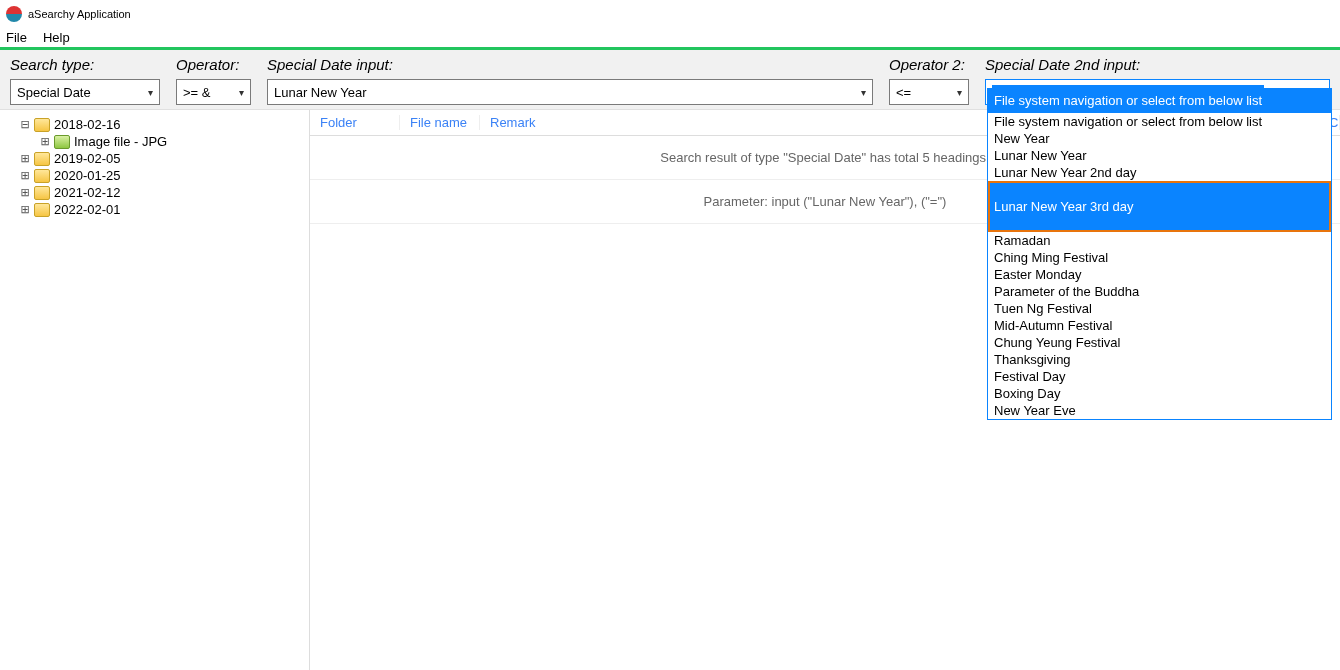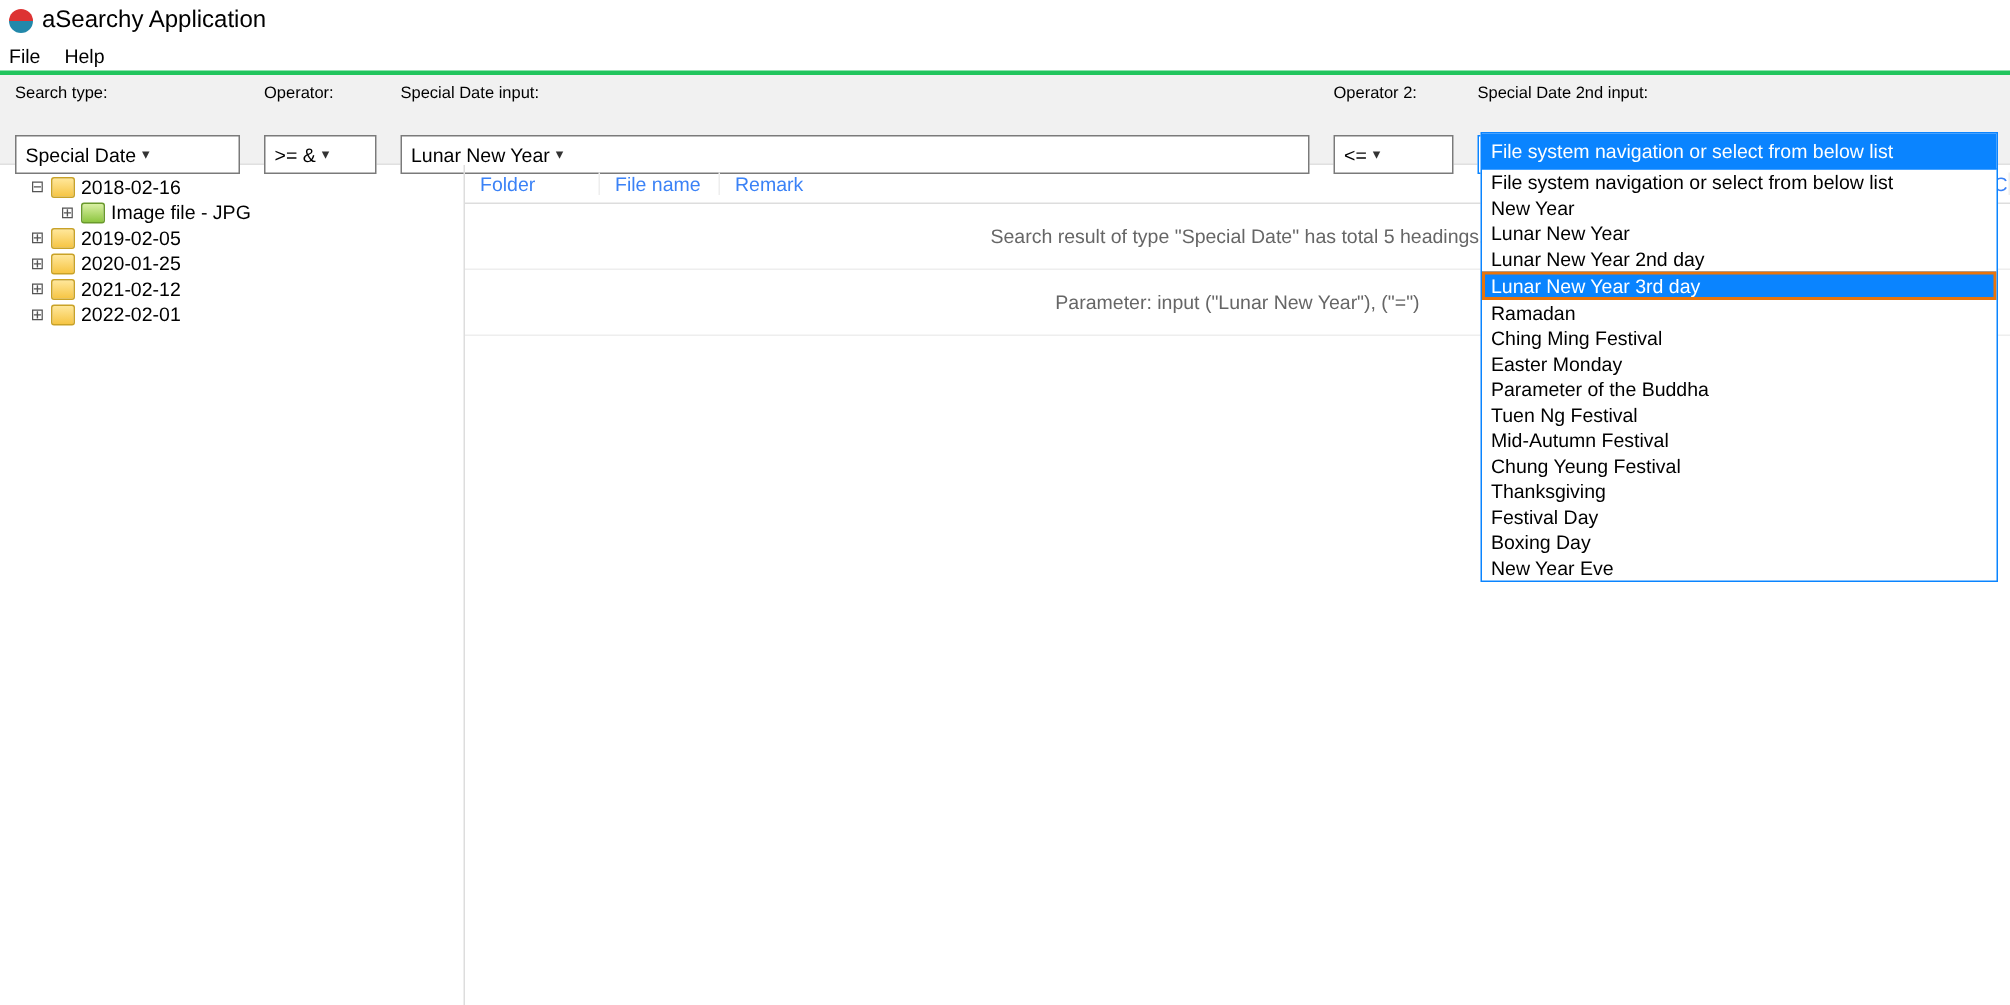--- a/index.html
+++ b/index.html
@@ -1,32 +1,32 @@
 <!DOCTYPE html>
 <html><head>
 <meta charset="utf-8">
 <style>
 * { margin: 0; padding: 0; box-sizing: border-box; font-family: "Segoe UI", Tahoma, sans-serif; font-size: 13px; }
 html, body { width: 1340px; height: 670px; background: #fff; overflow: hidden; }
 
 .titlebar { height: 28px; display: flex; align-items: center; padding-left: 6px; gap: 6px; background: #fff; }
 .titlebar .app-icon { width: 16px; height: 16px; border-radius: 50%; background: conic-gradient(#d33 0 90deg, #28a 90deg 270deg, #d33 270deg 360deg); }
-.titlebar .title-text { font-size: 16px; text-align: center; }
+.titlebar .title-text { font-size: 11px; text-align: center; }
 
 .menubar { height: 22px; display: flex; align-items: center; padding-left: 6px; gap: 16px; border-bottom: 3px solid #22c55e; }
 .menubar span { cursor: default; }
 
 .toolbar { height: 60px; display: flex; align-items: flex-start; padding: 6px 10px 0 10px; gap: 16px; background: #f1f1f1; border-bottom: 1px solid #e0e0e0; }
 .toolbar .group { display: flex; flex-direction: column; gap: 4px; }
 .toolbar .grow { flex: 1; }
-.toolbar label { font-size: 11px; margin-bottom: 18px; }
+.toolbar label { font-size: 15px; margin-bottom: 2px; font-style: italic; }
 .toolbar select, .toolbar .combo, .toolbar input[type=text] {
   height: 26px; border: 1px solid #7a7a7a; background: #fff; padding: 0 6px; font-size: 13px;
 }
-.combo { display: flex; align-items: center; justify-content: flex-start; }
+.combo { display: flex; align-items: center; justify-content: space-between; }
 .combo .arrow { font-size: 10px; color: #333; margin-left: 4px; }
 
 .content { display: flex; height: calc(100% - 110px); }
 .tree { width: 310px; border-right: 1px solid #ddd; padding: 6px 4px; overflow: auto; }
 .tree ul { list-style: none; }
 .tree li { display: flex; align-items: center; gap: 4px; padding: 1px 0; white-space: nowrap; }
 .tree .indent1 { padding-left: 16px; }
 .tree .indent2 { padding-left: 36px; }
 .tree .twist { width: 10px; text-align: center; color: #555; font-size: 11px; cursor: default; }
 .tree .folder-icon { width: 16px; height: 14px; background: linear-gradient(#ffe79a, #f6c544); border: 1px solid #c9a227; border-radius: 2px; }
@@ -48,21 +48,21 @@
   position: absolute; right: 8px; top: 88px; width: 345px;
   border: 1px solid #0a84ff; background: #fff; z-index: 50;
 }
 .dropdown-panel .dd-input {
   width: 100%; border: none; border-bottom: 1px solid #0a84ff; background: #0a84ff; color: #fff;
   padding: 4px 6px; font-size: 13px;
 }
 .dropdown-panel .dd-input::selection { background: #fff; color: #0a84ff; }
 .dropdown-panel .dd-list { max-height: 420px; overflow: auto; }
 .dropdown-panel .dd-item { padding: 1px 6px; cursor: default; }
-.dropdown-panel .dd-item.highlight { background: #0a84ff; color: #fff; border: 2px solid #e8740c; padding: 0 4px; }
+.dropdown-panel .dd-item.highlight { background: #0a84ff; color: #fff; border: 2px solid #e8740c; padding: 16px 4px; }
 
 .sd2-group { width: 345px; position: relative; }
 </style>
 </head>
 <body>
 
 <div class="titlebar">
   <span class="app-icon"></span>
   <span class="title-text">aSearchy Application</span>
 </div>

